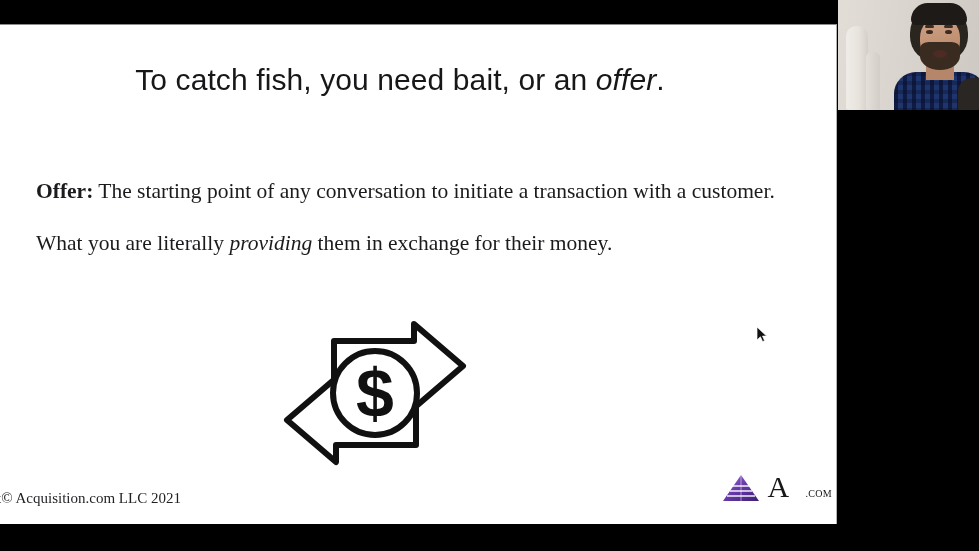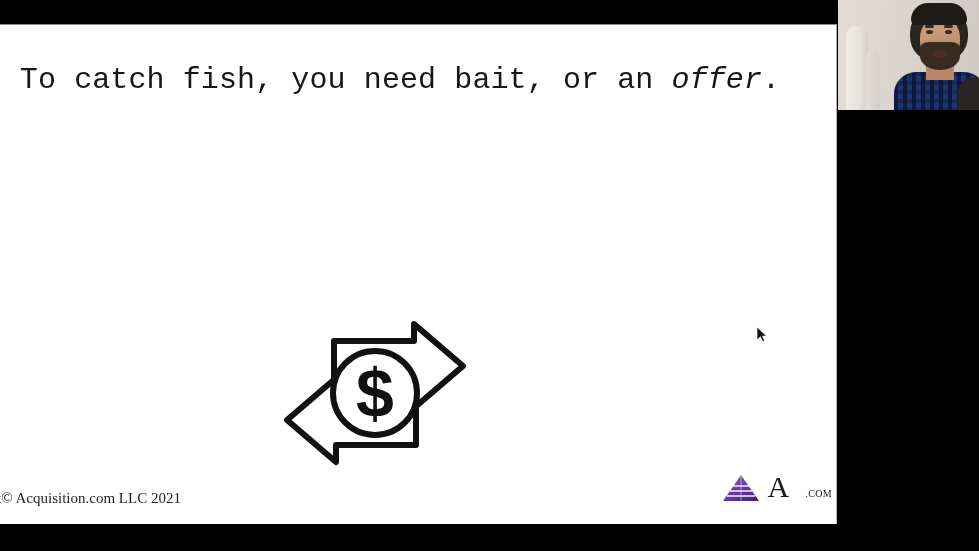--- a/index.html
+++ b/index.html
@@ -35,21 +35,21 @@
     box-sizing: border-box;
     overflow: hidden;
   }
 
   .slide-title {
     position: absolute;
     left: 0;
     top: 38px;
     width: 800px;
     text-align: center;
-    font-family: Liberation Mono, monospace;
+    font-family: Liberation Sans, sans-serif;
     font-size: 30px;
     line-height: 1.15;
     color: #17171a;
     letter-spacing: 0.1px;
     white-space: nowrap;
   }
   .slide-title .em {
     font-style: italic;
   }
 
@@ -269,20 +269,23 @@
 <body>
 
 <div id="screen">
 
   <div id="slide">
 
     <div class="slide-title">
       <span>To catch fish, you need bait, or an </span><span class="em">offer</span><span>.</span>
     </div>
 
+    <div class="slide-body">
+      <span class="lead">Offer:</span><span> The starting point of any conversation to initiate a transaction with a customer. What you are literally </span><span class="em">providing</span><span> them in exchange for their money.</span>
+    </div>
 
     <div id="money-graphic">
       <svg viewBox="0 0 196 160" width="196" height="160" aria-hidden="true">
 
         <path d="M57 28 H137 V11 L186 53 L137 95 V78 H57 Z" fill="#ffffff" stroke="#111111" stroke-width="6" stroke-linejoin="round" stroke-linecap="round"></path>
 
         <path d="M139 82 H59 V65 L10 107 L59 149 V132 H139 Z" fill="#ffffff" stroke="#111111" stroke-width="6" stroke-linejoin="round" stroke-linecap="round"></path>
 
         <circle cx="98" cy="80" r="42" fill="#ffffff" stroke="#111111" stroke-width="6"></circle>
 

